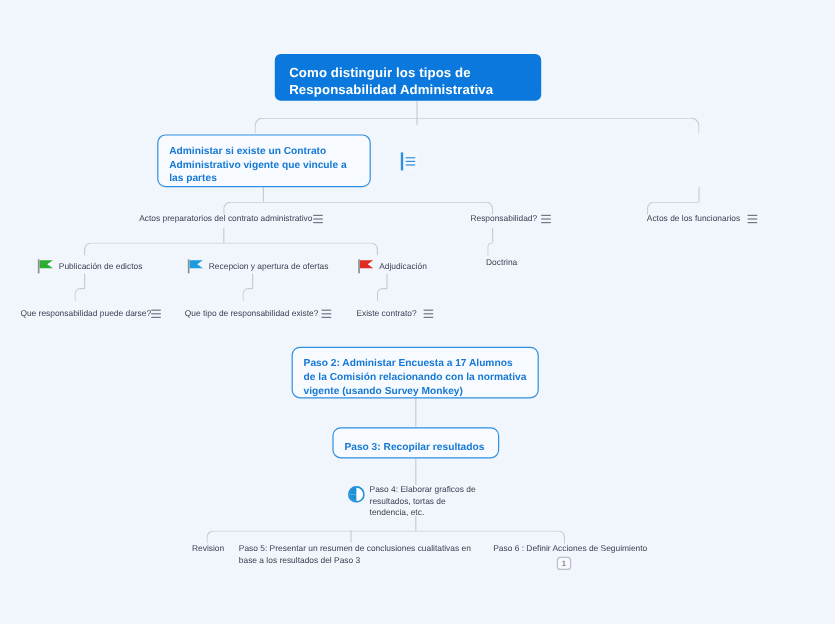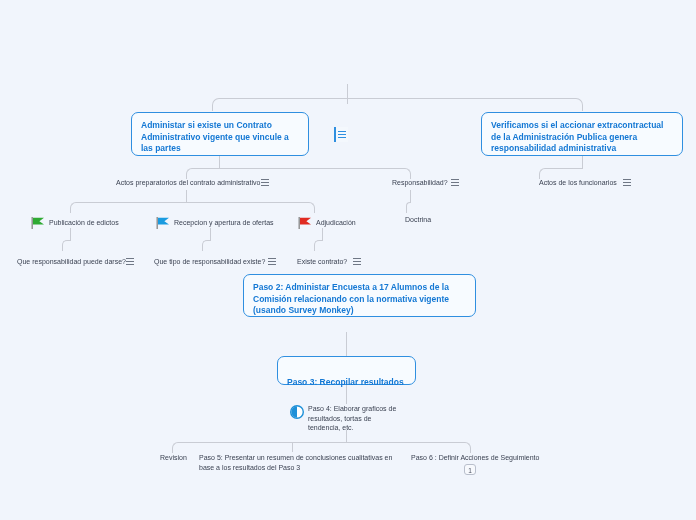--- a/index.html
+++ b/index.html
@@ -151,33 +151,33 @@
   <div class="corner" style="left:314px; top:240px; width:8px; height:10px; border-left-width:1px; border-top-width:1px; border-top-left-radius:5px;"></div>
 
   <div class="conn v" style="left:346px; top:332px; height:24px;"></div>
   <div class="conn v" style="left:346px; top:382px; height:22px;"></div>
 
   <div class="conn v" style="left:346px; top:430px; height:12px;"></div>
   <div class="corner" style="left:172px; top:442px; width:174px; height:10px; border-left-width:1px; border-top-width:1px; border-top-left-radius:6px;"></div>
   <div class="corner" style="left:346px; top:442px; width:124px; height:10px; border-right-width:1px; border-top-width:1px; border-top-right-radius:6px;"></div>
   <div class="conn v" style="left:292px; top:442px; height:10px;"></div>
 
+  <div class="root-node" style="left:229px; top:45px; width:222px; height:39px;">
+    <span>Como distinguir los tipos de Responsabilidad Administrativa</span>
+  </div>
 
   <div class="box-node" style="left:131px; top:112px; width:178px; height:44px;">
     <span>Administar si existe un Contrato Administrativo vigente que vincule a las partes</span>
   </div>
   <div class="hamburger blue" style="left:334px; top:127px;">
     <i></i>
       <i></i>
       <i></i>
   </div>
 
-  <div class="box-node" style="left:481px; top:112px; width:202px; height:44px;">
-    <span>Verificamos si el accionar extracontractual de la Administración Publica genera responsabilidad administrativa</span>
-  </div>
 
   <div class="text-node" style="left:116px; top:178px;">
     <span>Actos preparatorios del contrato administrativo</span>
   </div>
   <div class="hamburger" style="left:259px; top:176px;">
     <i></i>
       <i></i>
       <i></i>
   </div>
 
@@ -253,25 +253,25 @@
 
   <div class="text-node" style="left:297px; top:257px;">
     <span>Existe contrato?</span>
   </div>
   <div class="hamburger" style="left:351px; top:255px;">
     <i></i>
       <i></i>
       <i></i>
   </div>
 
-  <div class="box-node" style="left:243px; top:274px; width:233px; height:43px;">
+  <div class="box-node" style="left:243px; top:289px; width:206px; height:43px;">
     <span>Paso 2: Administar Encuesta a 17   Alumnos de la Comisión  relacionando con la normativa vigente (usando Survey Monkey)</span>
   </div>
 
-  <div class="box-node" style="left:277px; top:356px; width:139px; height:26px; padding-top:20px;">
+  <div class="box-node" style="left:277px; top:356px; width:139px; height:26px; padding-top:10px;">
     <span>Paso 3: Recopilar resultados</span>
   </div>
 
   <div class="pie-icon" style="left:290px; top:405px;">
     <svg width="14" height="14" viewBox="0 0 14 14">
       <circle cx="7" cy="7" r="6.3" fill="#ffffff" stroke="#1e90d8" stroke-width="1.4"></circle>
       <path d="M7 7 L7 1.3 A5.7 5.7 0 0 0 1.3 7 Z" fill="#1e90d8"></path>
       <path d="M7 7 L7 1.3 A5.7 5.7 0 1 1 1.3 7 Z" fill="#1e90d8" opacity="0.0"></path>
       <path d="M7 7 L1.3 7 A5.7 5.7 0 0 0 7 12.7 Z" fill="#1e90d8"></path>
     </svg>

